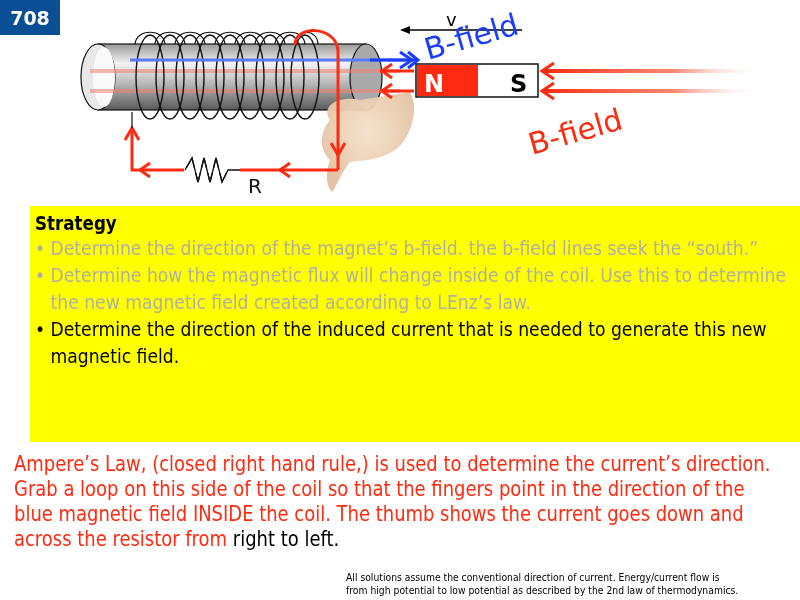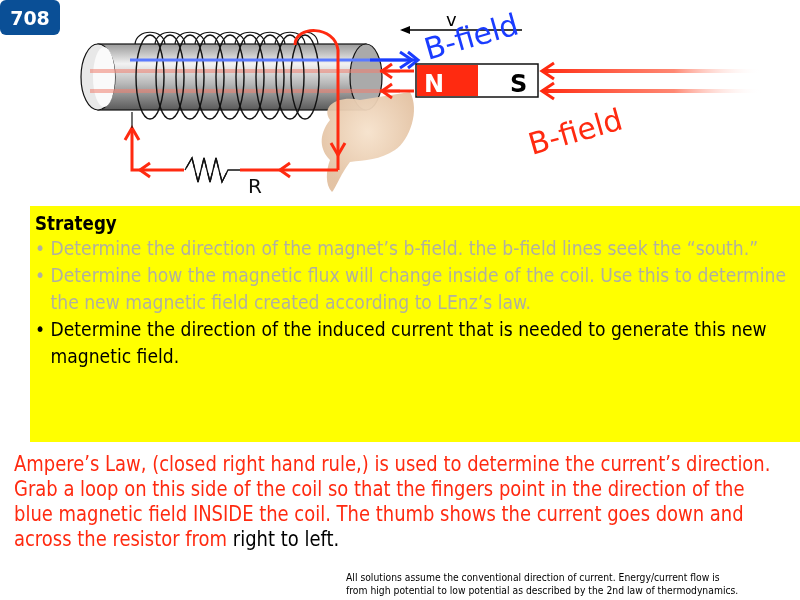--- a/index.html
+++ b/index.html
@@ -5,21 +5,20 @@
     html, body { margin: 0; padding: 0; }
     body {
       width: 800px; height: 600px; background: #ffffff; position: relative; overflow: hidden;
       font-family: "DejaVu Sans", sans-serif;
     }
     .badge {
       position: absolute; left: 0; top: 0; width: 60px; height: 35px;
       background: #0a4f96; color: #fff; font-weight: bold; font-size: 19px;
       display: flex; align-items: center; justify-content: center;
       font-family: "DejaVu Sans", sans-serif;
-      border-radius: 6px;
     }
     .diagram { position: absolute; left: 0; top: 0; width: 800px; height: 200px; }
     .strategy {
       position: absolute; left: 30px; top: 206px; width: 772px; height: 236px;
       background: #ffff00; box-sizing: border-box; padding: 5px 0 0 5px;
       font-family: "DejaVu Sans", sans-serif;
     }
     .strategy-title { font-weight: bold; font-size: 19px; color: #000; line-height: 24px; transform: scaleX(0.88); transform-origin: left; }
     .bullet {
       font-size: 20px; line-height: 27px; padding-left: 18px; position: relative;

